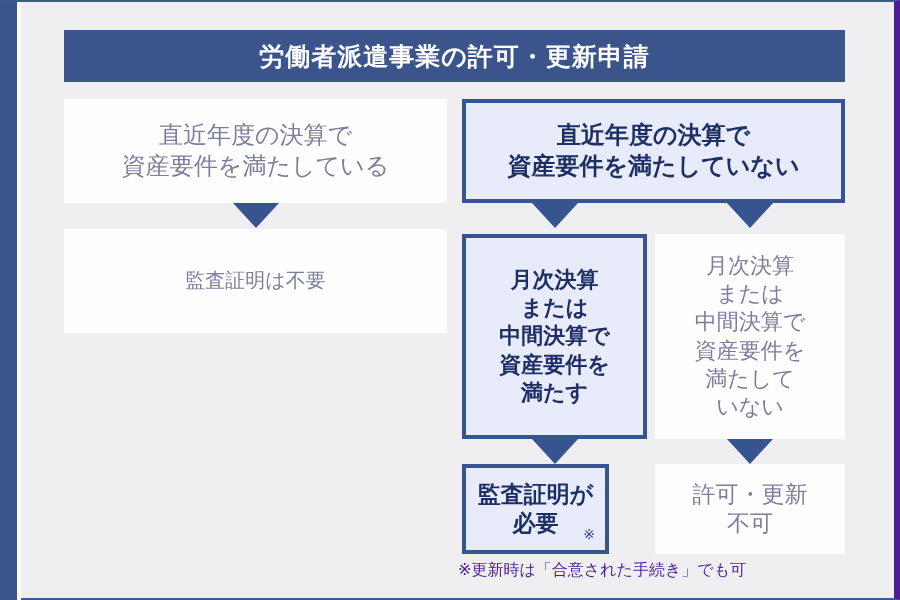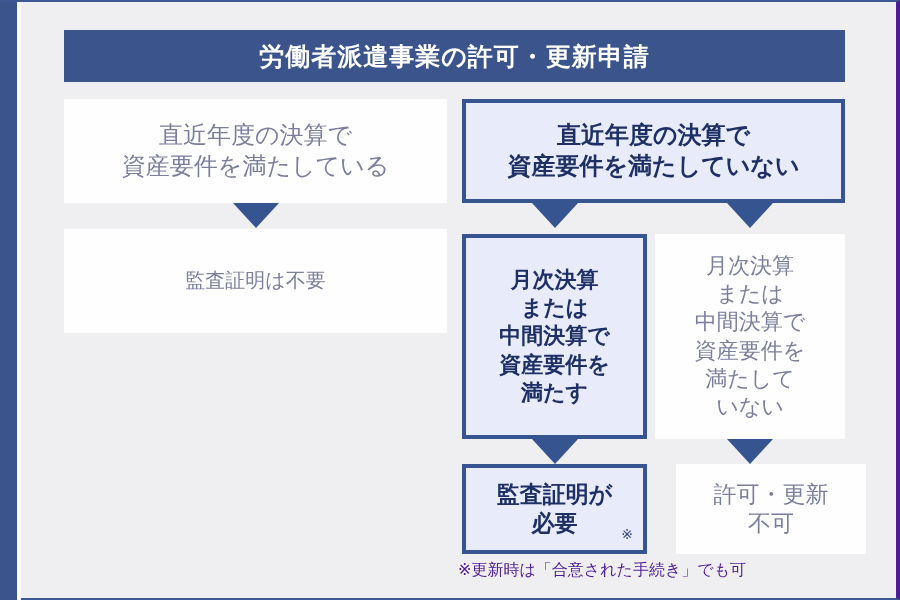--- a/index.html
+++ b/index.html
@@ -15,21 +15,21 @@
   }
 
   
   #canvas {
     position: relative;
     width: 900px;
     height: 600px;
     background: #efeef1;
     box-sizing: border-box;
     border-top: 2px solid #3d5892;
-    border-right: 4px solid #4c1d95;
+    border-right: 6px solid #4c1d95;
     border-bottom: 2px solid #3d5892;
   }
   #left-accent-bar {
     position: absolute;
     left: 0; top: 0;
     width: 17px;
     height: 600px;
     background: #3b558c;
     z-index: 5;
   }
@@ -121,27 +121,27 @@
   #box-mid-monthly-meets .lines { font-size: 22px; }
 
   #box-right-monthly-notmeets {
     left: 655px; top: 232px;
     width: 190px; height: 205px;
   }
   #box-right-monthly-notmeets .lines { font-size: 22px; }
 
   #box-mid-audit-required {
     left: 462px; top: 462px;
-    width: 185px; height: 90px;
+    width: 147px; height: 90px;
     position: absolute;
   }
   #box-mid-audit-required .lines { font-size: 23px; }
 
   #box-right-not-allowed {
-    left: 676px; top: 462px;
+    left: 655px; top: 462px;
     width: 190px; height: 90px;
   }
   #box-right-not-allowed .lines { font-size: 23px; }
 
   
   .ref-mark {
     position: absolute;
     right: 10px;
     bottom: 8px;
     font-size: 14px;

